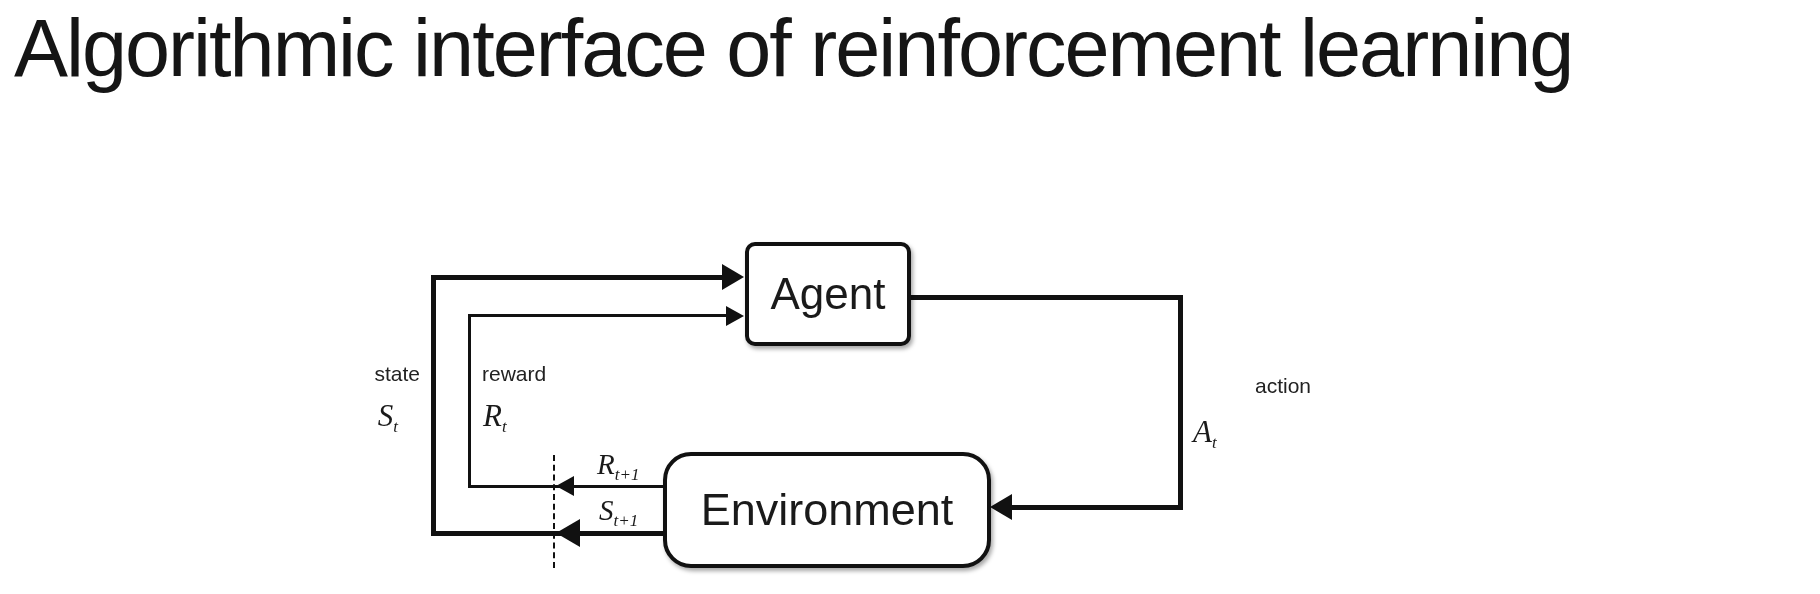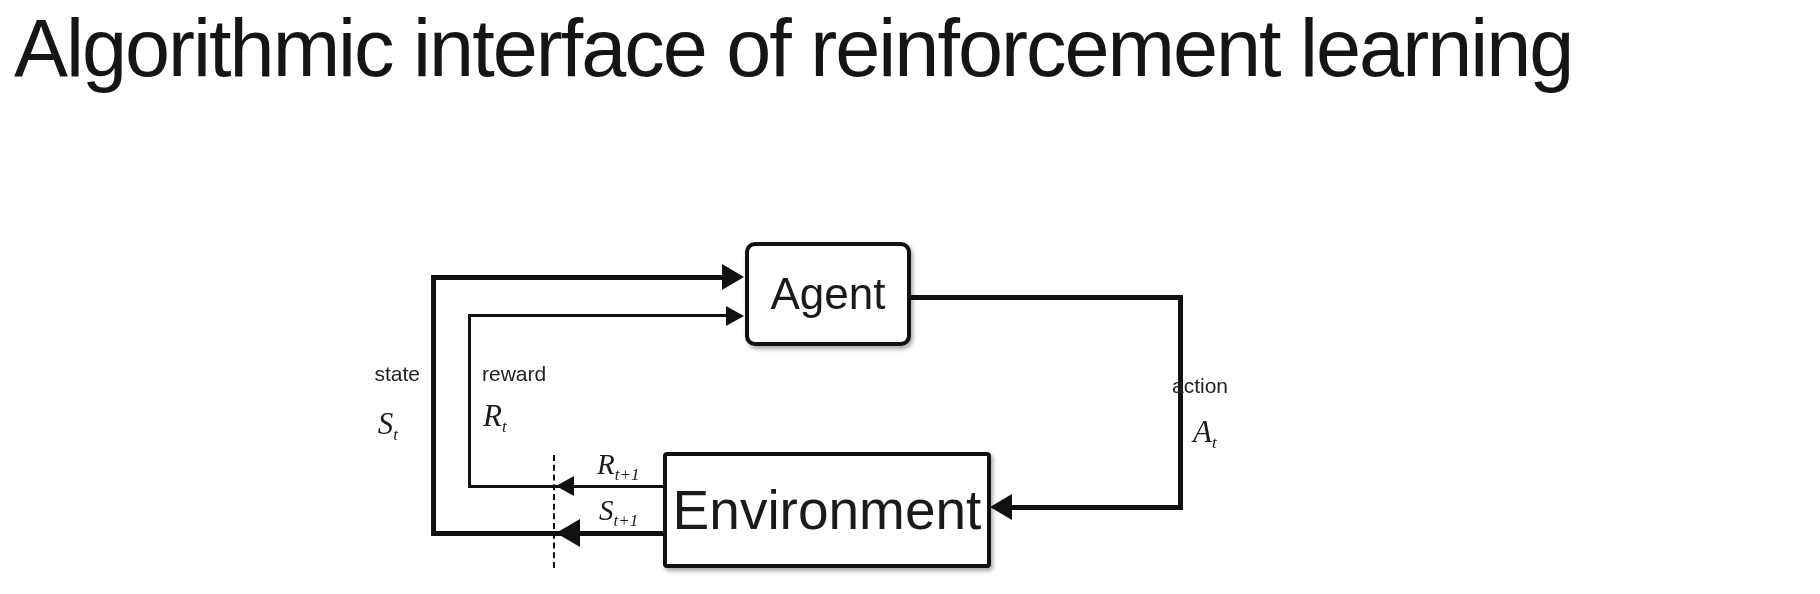--- a/index.html
+++ b/index.html
@@ -41,22 +41,22 @@
   }
   .agent-box {
     left: 745px; top: 242px;
     width: 166px; height: 104px;
     border-radius: 10px;
     font-size: 44px;
   }
   .environment-box {
     left: 663px; top: 452px;
     width: 328px; height: 116px;
-    border-radius: 4px;
-    font-size: 55px;
+    border-radius: 28px;
+    font-size: 45px;
   }
   
   .line {
     position: absolute;
     background: #111111;
     z-index: 1;
   }
   .dashed-line {
     position: absolute;
     left: 553px; top: 455px;
@@ -128,25 +128,25 @@
     <div class="dashed-line"></div>
 
     <div class="node agent-box">
       <span>Agent</span>
     </div>
     <div class="node environment-box">
       <span>Environment</span>
     </div>
 
     <div class="word-label align-right" style="left:338px; top:362px; width:82px;">state</div>
-    <div class="math-label align-right" style="left:338px; top:398px; width:60px;margin-top:8px;"><span>S</span><sub>t</sub></div>
+    <div class="math-label align-right" style="left:338px; top:398px; width:60px;"><span>S</span><sub>t</sub></div>
 
     <div class="word-label" style="left:482px; top:362px;">reward</div>
     <div class="math-label" style="left:483px; top:398px;"><span>R</span><sub>t</sub></div>
 
-    <div class="word-label" style="left:1172px; top:374px;text-align:center;">action</div>
+    <div class="word-label" style="left:1255px; top:374px;text-align:center;">action</div>
     <div class="math-label" style="left:1193px; top:414px;font-style:italic;"><span>A</span><sub>t</sub></div>
 
     <div class="math-label" style="left:597px; top:448px; font-size:29px;"><span>R</span><sub>t+1</sub></div>
     <div class="math-label" style="left:599px; top:494px; font-size:29px;"><span>S</span><sub>t+1</sub></div>
 
   </div>
 </div>
 
 </body></html>

